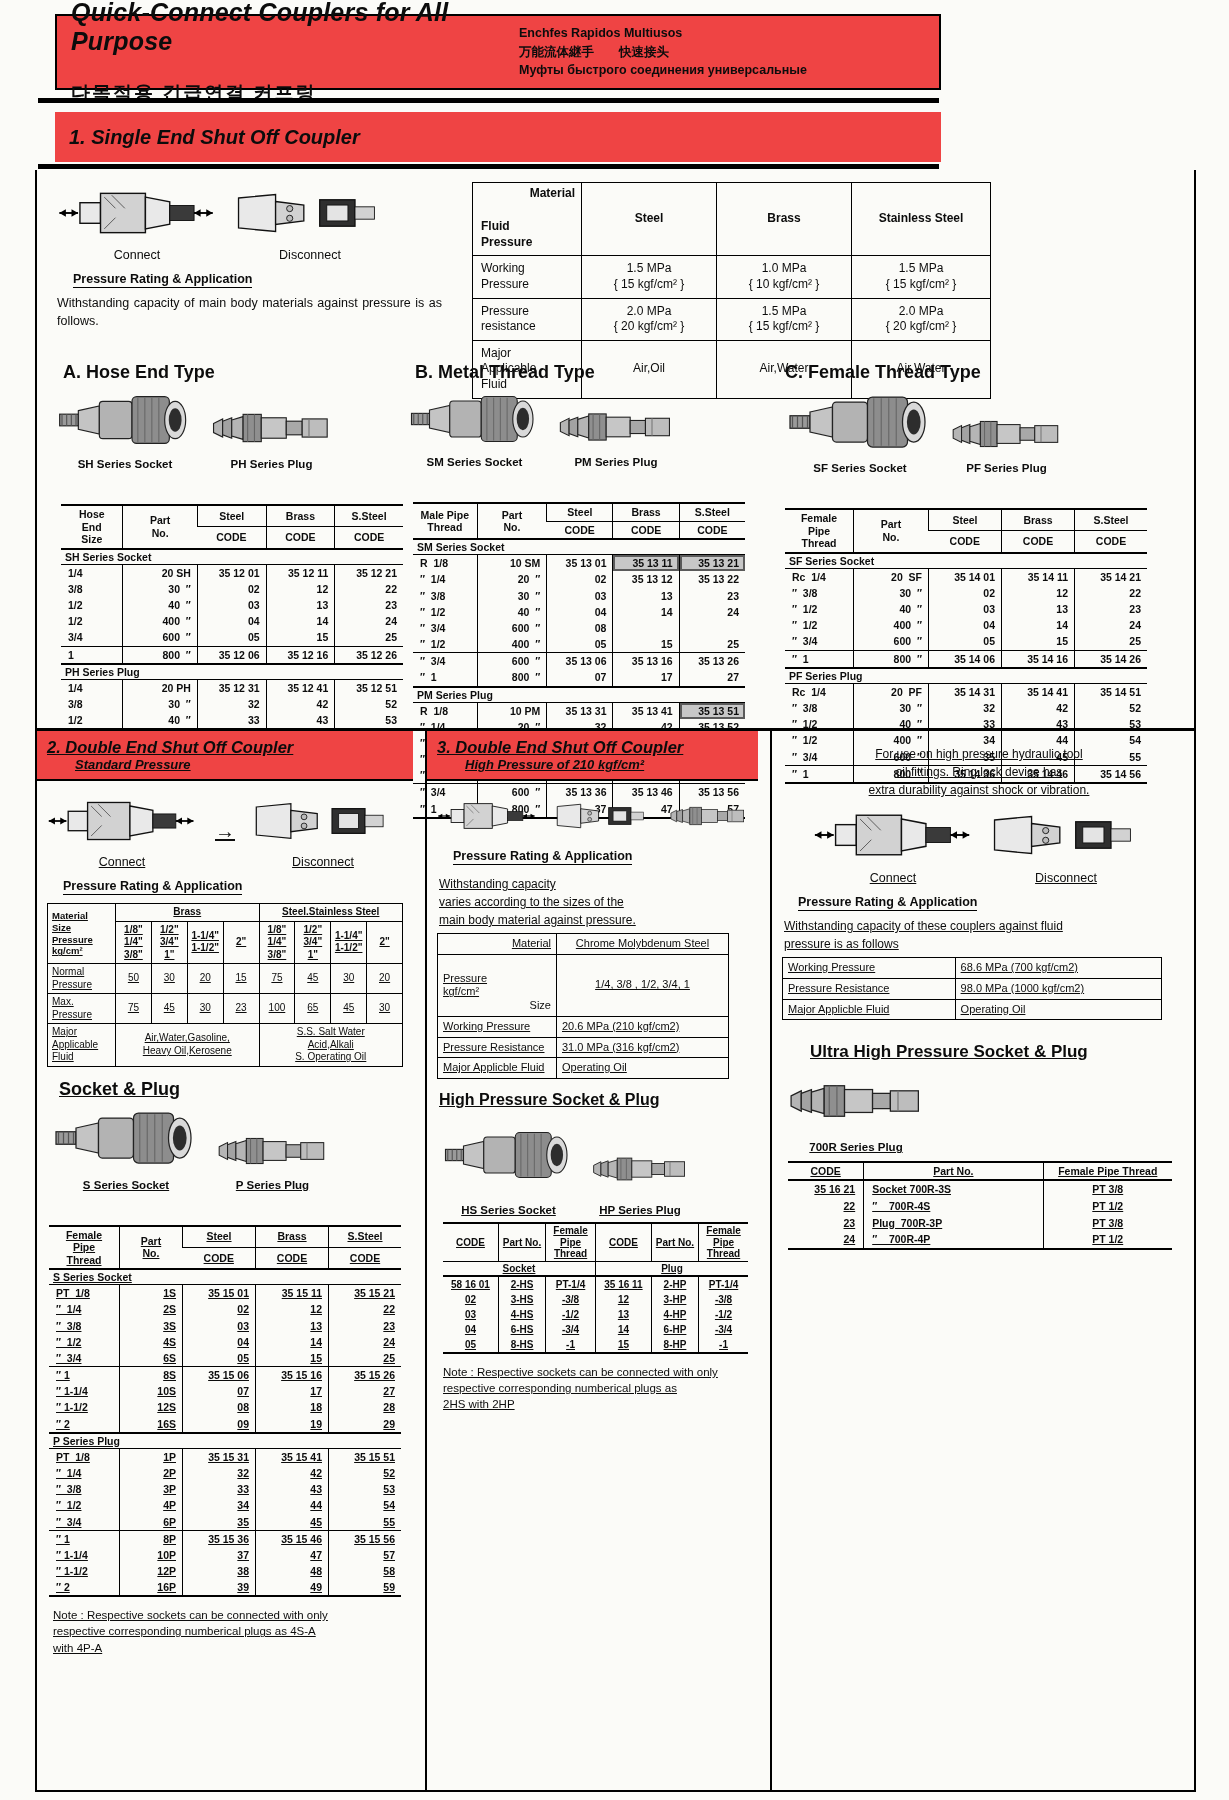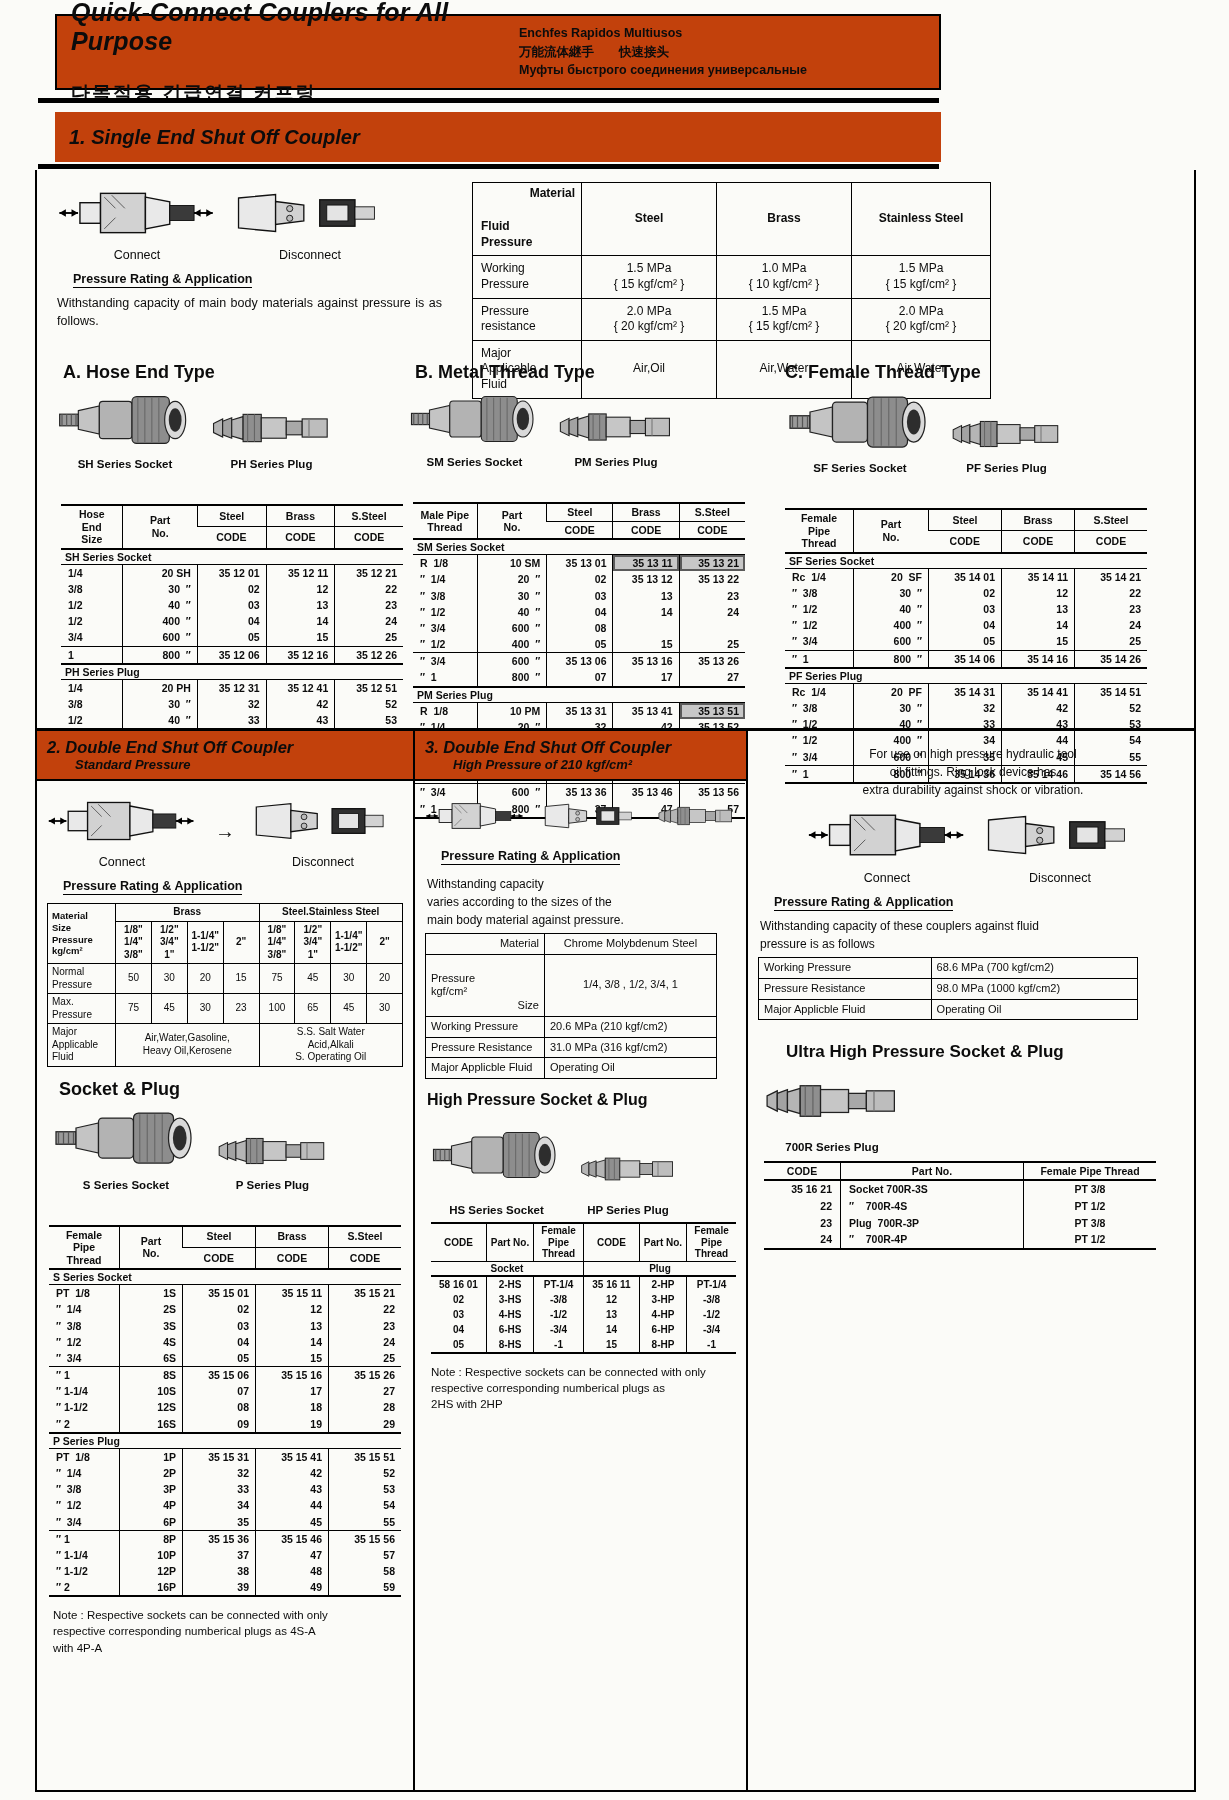--- a/index.html
+++ b/index.html
@@ -1,18 +1,18 @@
 <!DOCTYPE html>
 <html><head>
 <meta charset="utf-8">
 <style>
   html,body{margin:0;padding:0;background:#e8e8e4;}
   .page{position:relative;width:1229px;height:1800px;background:#fbfbf8;margin:0 auto;
         font-family:"Liberation Sans","DejaVu Sans",sans-serif;color:#0c0c0c;overflow:hidden;}
-  .cyan{background:#c2410c;}
+  .cyan{background:#ef4444;}
   
   .hdr{position:absolute;left:55px;top:14px;width:886px;height:76px;border:2px solid #000;
        display:flex;align-items:center;padding:4px 14px;box-sizing:border-box;gap:18px;}
   .hdr-left{flex:0 0 430px;}
   .hdr-title{font-size:25px;font-weight:bold;font-style:italic;letter-spacing:.2px;}
   .hdr-kor{font-size:19px;font-weight:bold;margin-top:24px;letter-spacing:2px;}
   .hdr-right{font-size:12.5px;line-height:1.5;font-weight:bold;}
   .thickbar{position:absolute;left:38px;width:901px;height:5px;background:#000;}
   
   .band1{position:absolute;left:55px;top:112px;width:886px;height:50px;display:flex;
@@ -52,21 +52,21 @@
   .ct .sect td{border-top:2px solid #000;border-bottom:1.5px solid #000;text-align:left;
                padding:1px 4px;border-left:none;}
   .ct tbody.rows td{padding:1px 6px 1px 4px;text-align:right;white-space:pre;line-height:1.35;}
   .ct tbody.rows td:first-child{text-align:left;padding-left:7px;}
   .ct tbody.rows tr.sep td{border-top:1.5px solid #000;}
   .ct td.hl{background:#c7c7c7;box-shadow:inset 0 0 0 2px #5a5a5a;}
   .wA1{width:56px;} .wA2{width:68px;} .wA3{width:62px;}
   
   .bot{position:absolute;left:0;top:558px;width:1157px;height:1062px;border-top:3px solid #000;
        display:flex;box-sizing:border-box;}
-  .bcol{box-sizing:border-box;padding:0 0 6px 0;}
+  .bcol{box-sizing:border-box;padding:0 12px 6px 0;text-decoration:underline;}
   .bcol1{flex:0 0 378px;border-right:2px solid #000;}
   .bcol2{flex:0 0 316px;border-right:2px solid #000;}
   .bcol3{flex:1 1 auto;}
   .bband{height:50px;display:flex;flex-direction:column;justify-content:center;
          padding:2px 10px;box-sizing:border-box;border-bottom:2px solid #000;}
   .bband .t{font-size:16.5px;font-weight:bold;font-style:italic;}
   .bband .s{font-size:13px;font-weight:bold;font-style:italic;margin-left:28px;}
   .binner{padding:6px 10px;}
   
   .pt2{border-collapse:collapse;font-size:10px;margin-top:2px;table-layout:fixed;width:356px;}

